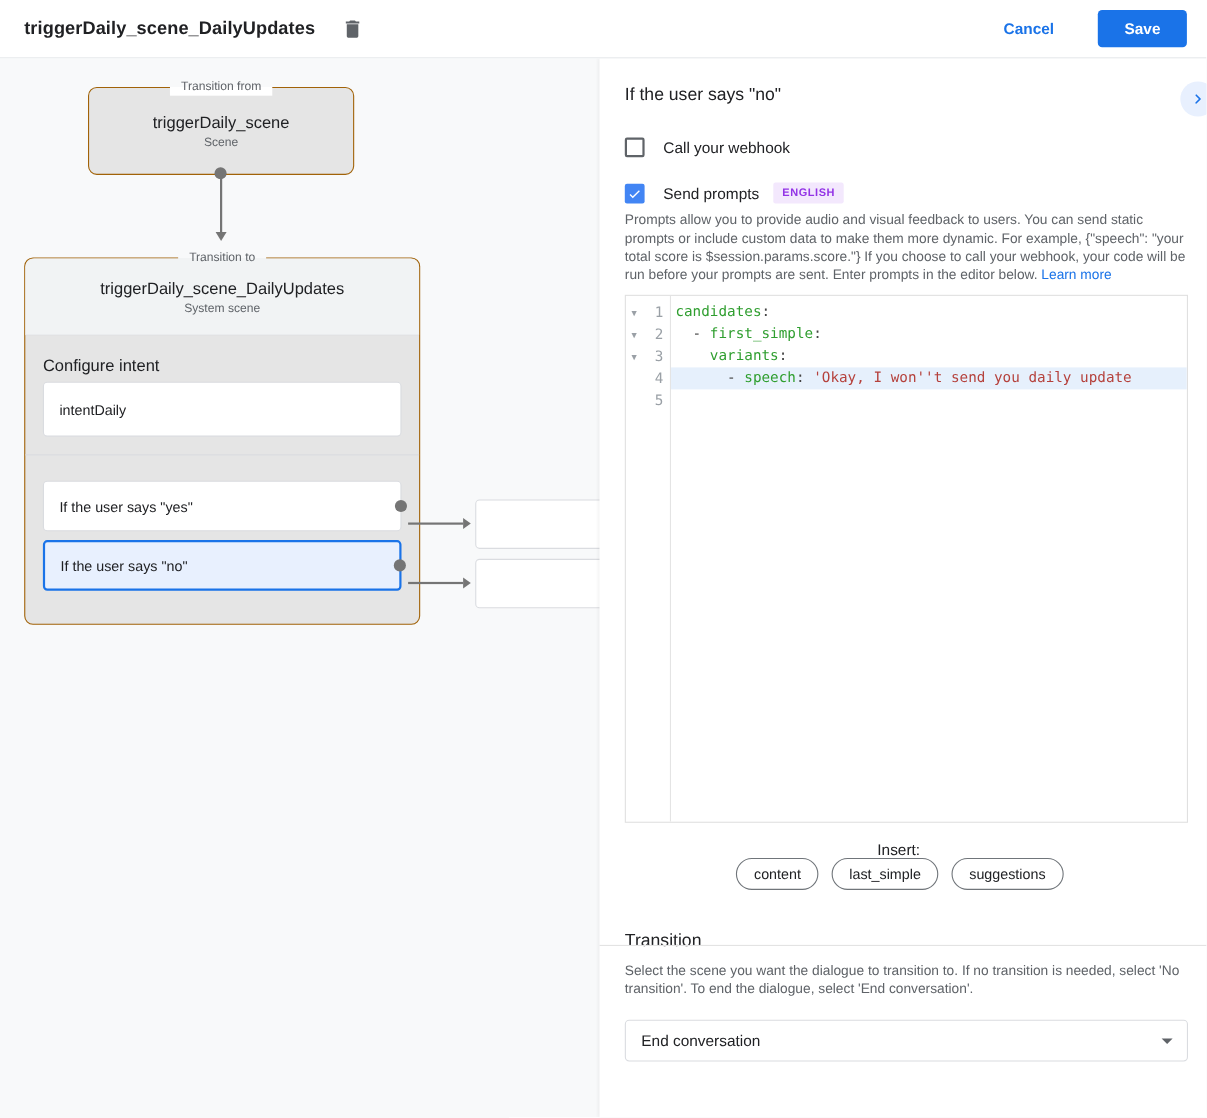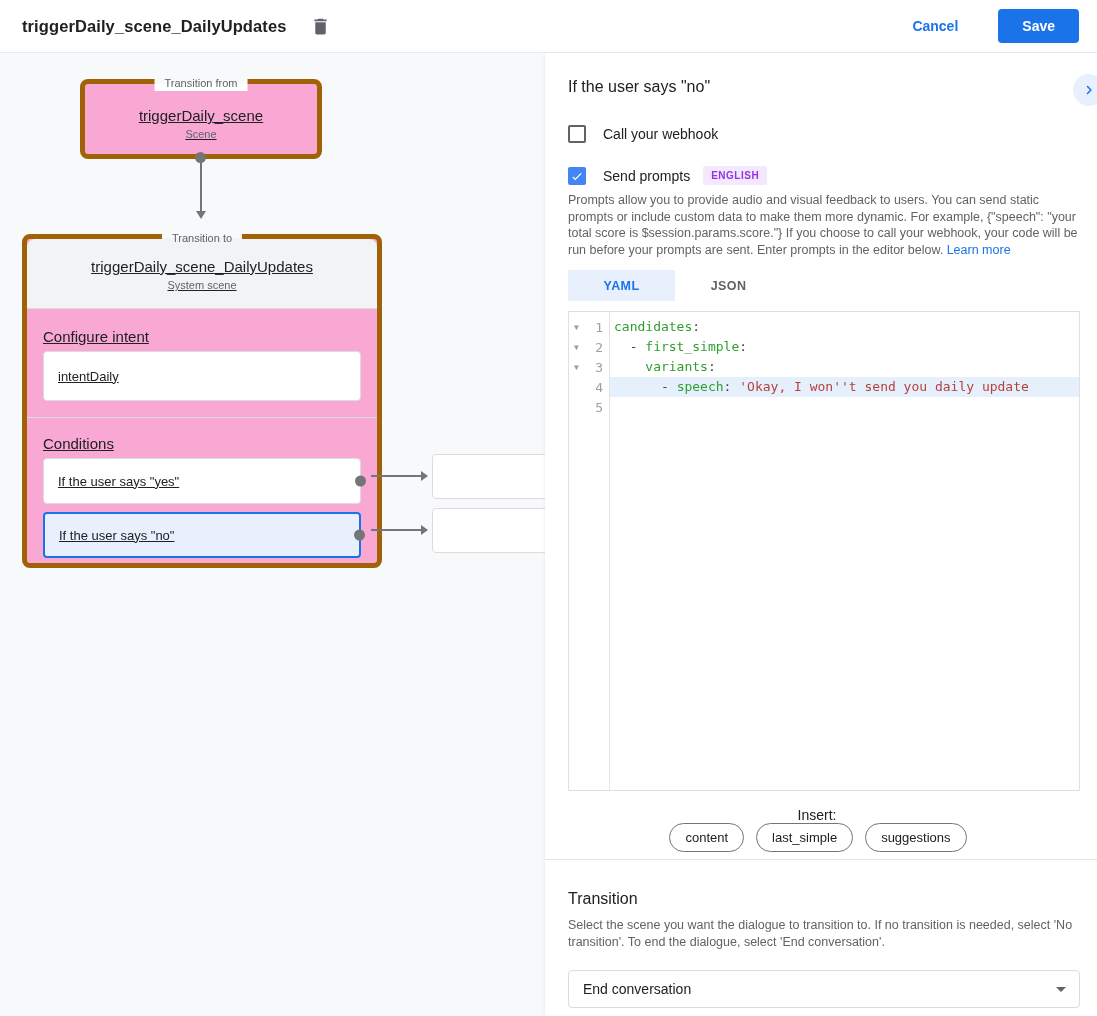--- a/index.html
+++ b/index.html
@@ -16,21 +16,21 @@
   .trash-btn svg { width:21px; height:21px; fill:#5f6368; }
   .topbar-actions { margin-left:auto; display:flex; align-items:center; gap:40px; }
   .cancel-link { background:none; border:none; color:var(--accent,#1a73e8); font-family:inherit;
                  font-size:14px; font-weight:600; cursor:pointer; }
   .save-btn { background:var(--accent,#1a73e8); color:#fff; border:none; border-radius:4px;
               font-family:inherit; font-size:14px; font-weight:600; padding:9px 24px; cursor:pointer; }
 
   
   .canvas { position:absolute; left:0; top:53px; right:0; bottom:0; background:#f8f9fa; z-index:1; }
 
-  .node-box { position:absolute; background:#f9a8d4; border:5px solid #a16207; border-radius:8px;text-decoration:underline; }
+  .node-box { position:absolute; background:#e5e5e5; border:1px solid #a16207; border-radius:8px; }
   .legend { position:absolute; top:-8px; left:50%; transform:translateX(-50%); white-space:nowrap;
             font-size:11px; color:#5f6368; padding:0 10px; line-height:15px; }
   .legend-from { background:linear-gradient(#f8f9fa 50%, #ffffff 50%); }
   .legend-to   { background:linear-gradient(#f8f9fa 50%, #f1f3f4 50%); }
 
   .from-box { left:80px; top:26px; width:242px; height:80px; text-align:center; }
   .from-box .node-title { margin-top:23px; font-size:15px; color:#202124; }
   .node-subtitle { margin-top:4px; font-size:11px; color:#5f6368; }
 
   .to-box { left:22px; top:181px; width:360px; height:334px; }
@@ -154,21 +154,20 @@
       <div class="to-head">
         <div class="node-title">triggerDaily_scene_DailyUpdates</div>
         <div class="node-subtitle">System scene</div>
       </div>
       <div class="section-intent">
         <div class="section-label">Configure intent</div>
         <div class="intent-value">intentDaily</div>
       </div>
       <div class="to-divider"></div>
       <div class="section-conds">
-        <div class="section-label">Conditions</div>
         <div>
             <div class="cond">
               <span>If the user says "yes"</span>
               <span class="dot"></span>
             </div>
             <div class="cond selected">
               <span>If the user says "no"</span>
               <span class="dot"></span>
             </div>
           </div>
@@ -208,24 +207,20 @@
         <svg viewBox="0 0 24 24">
             <path d="M9 16.2l-3.5-3.5L4 14.2l5 5 11-11-1.4-1.4z"></path>
           </svg>
       </span>
       <span class="check-label">Send prompts</span>
       <span class="lang-badge">ENGLISH</span>
     </div>
 
     <p class="prompts-desc"><span>Prompts allow you to provide audio and visual feedback to users. You can send static prompts or include custom data to make them more dynamic. For example, {"speech": "your total score is $session.params.score."} If you choose to call your webhook, your code will be run before your prompts are sent. Enter prompts in the editor below. </span><a class="learn-more">Learn more</a></p>
 
-    <div class="tabs">
-        <div class="tab active">YAML</div>
-        <div class="tab">JSON</div>
-      </div>
 
     <div class="editor">
       <div class="gutter">
           <div class="gl">
             <span class="fold">▼</span>
             <span class="ln">1</span>
           </div>
           <div class="gl">
             <span class="fold">▼</span>
             <span class="ln">2</span>

